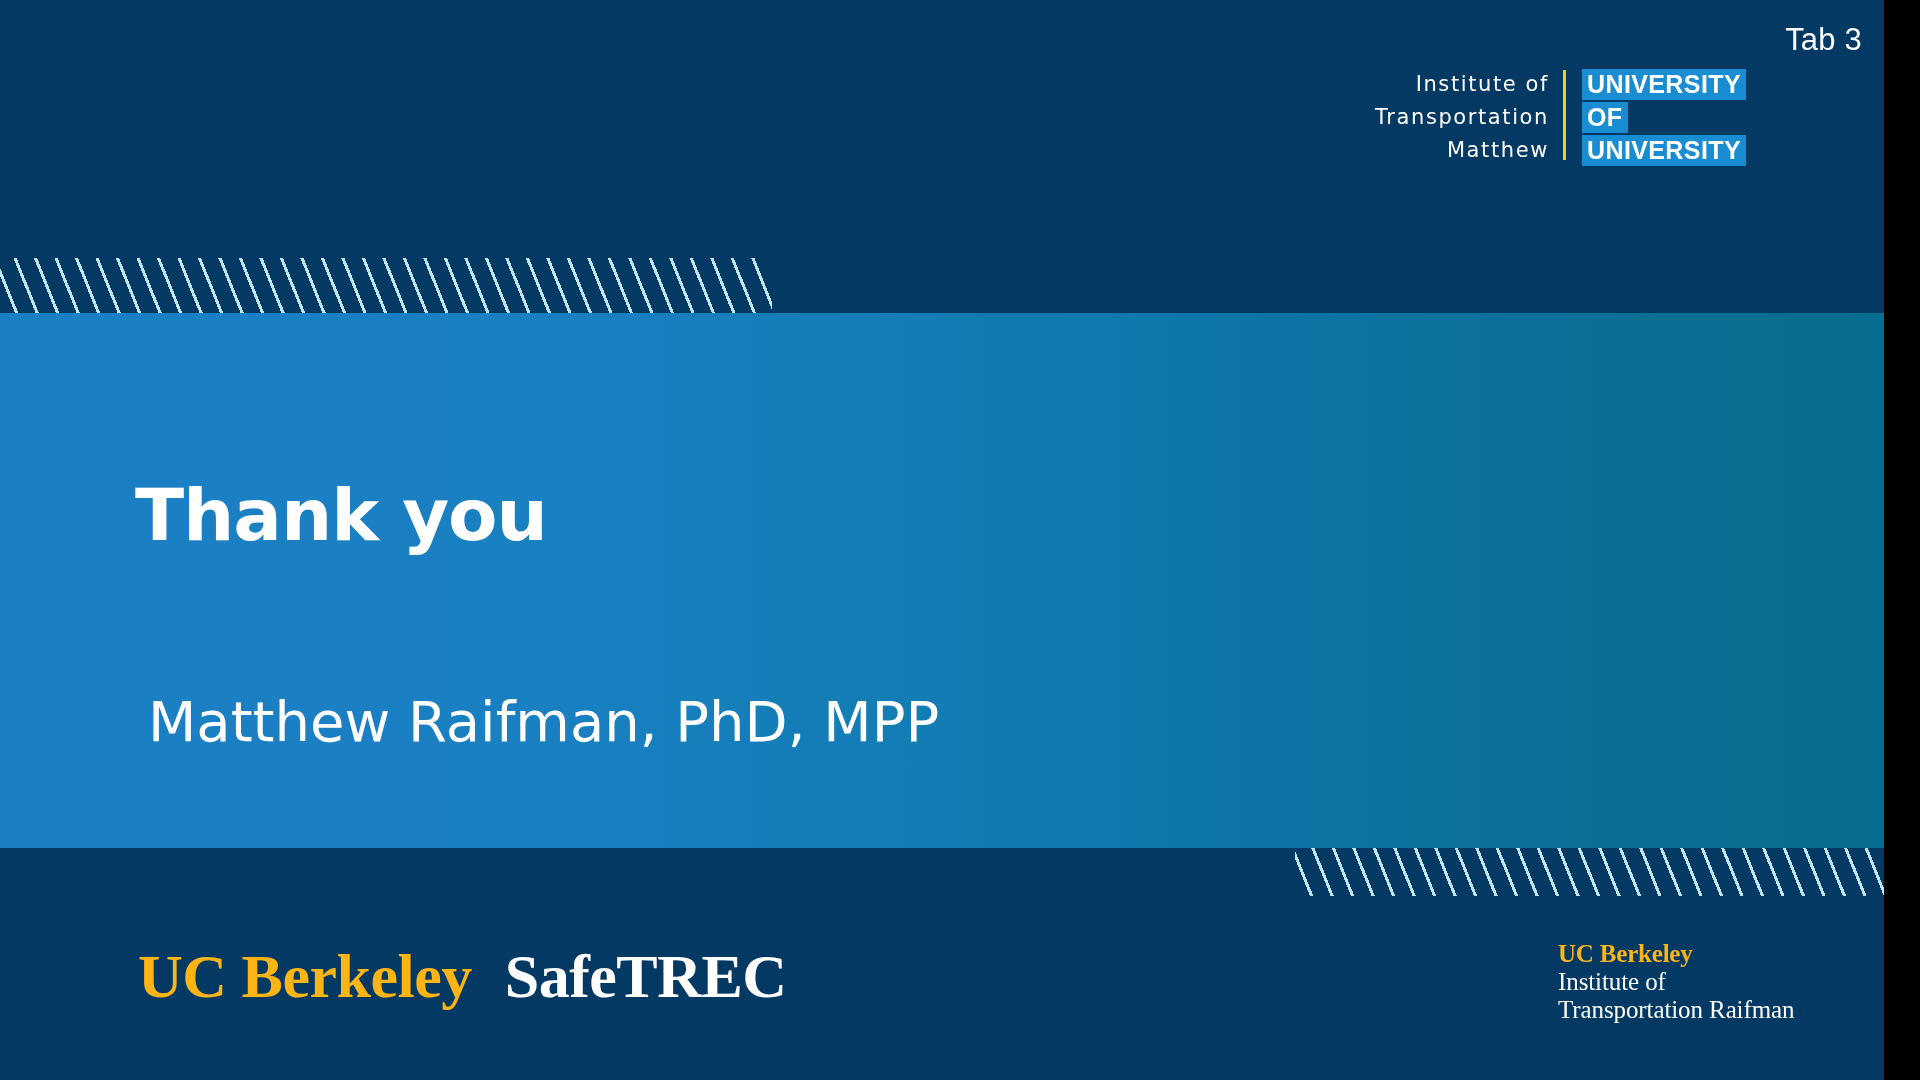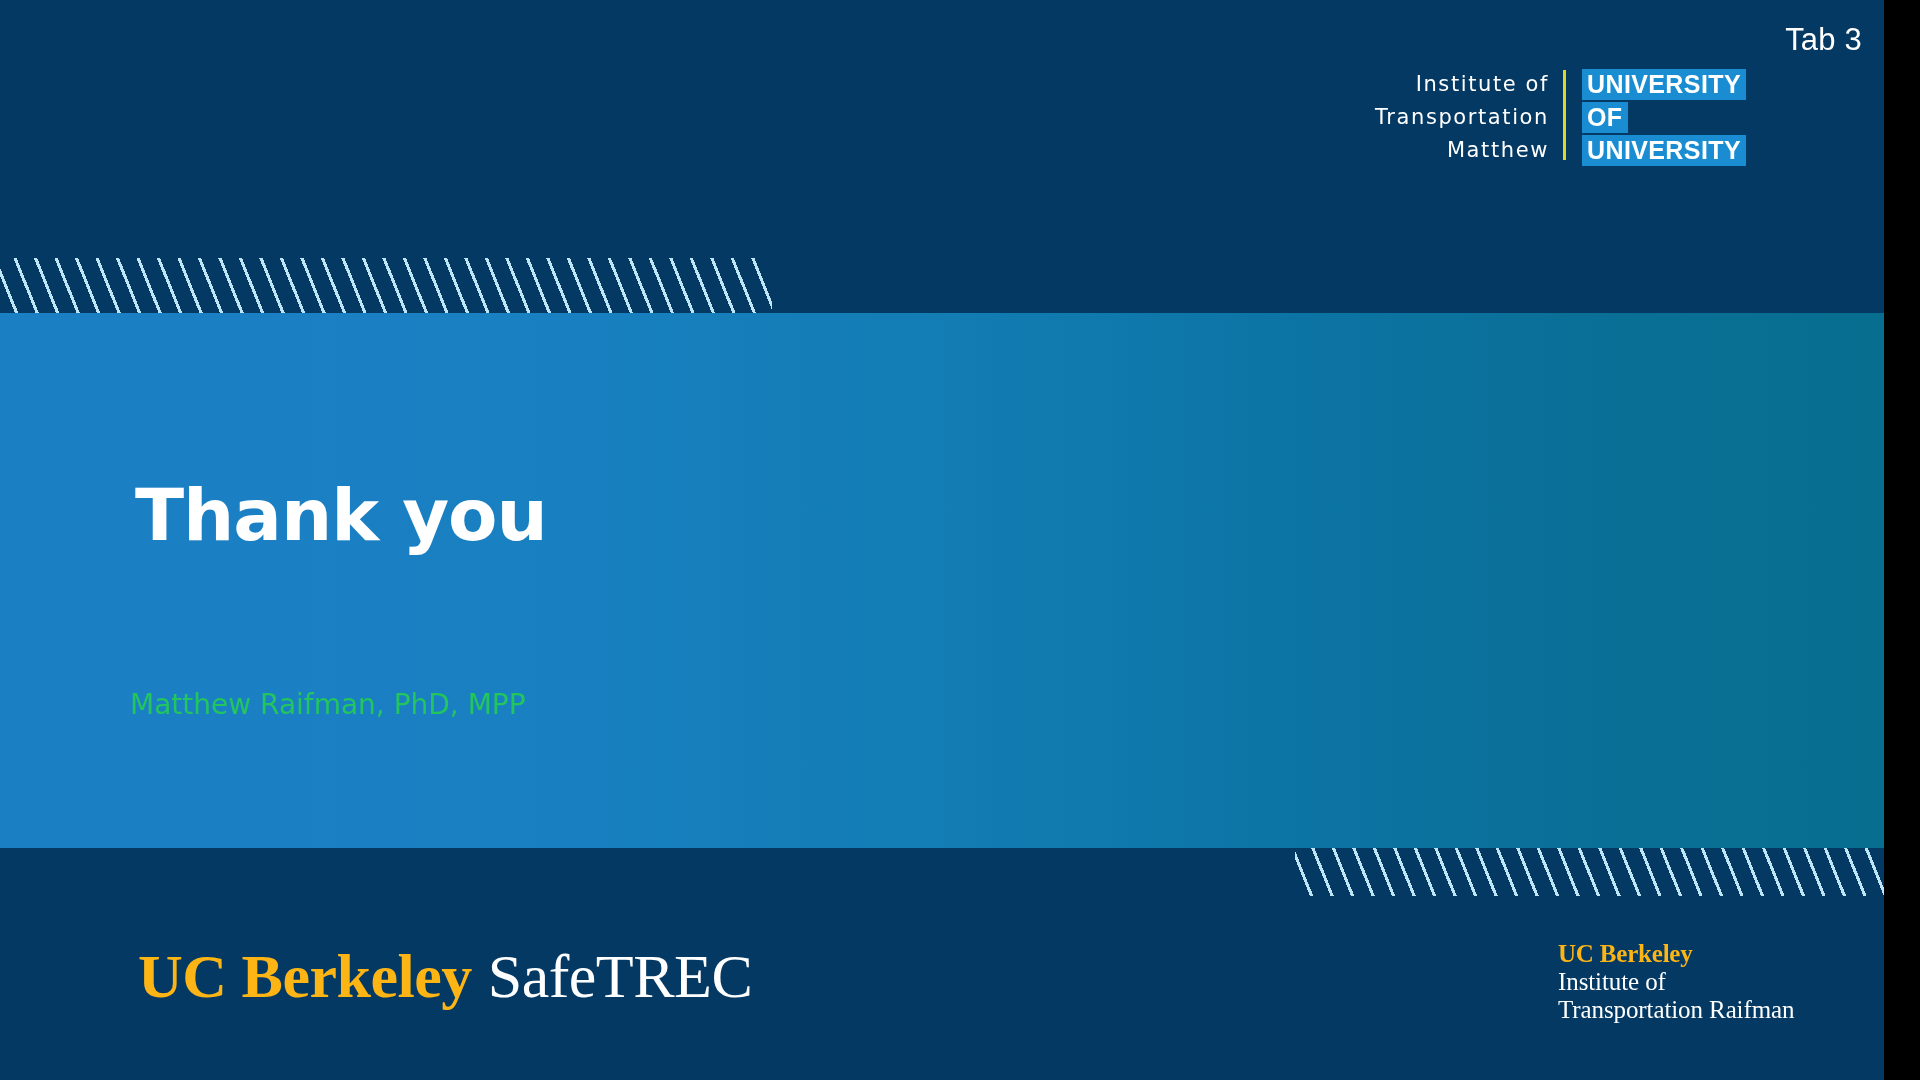--- a/index.html
+++ b/index.html
@@ -140,26 +140,26 @@
     color: #ffffff;
     font-family: "DejaVu Sans", sans-serif;
     font-weight: bold;
     font-size: 72px;
     line-height: 1.05;
     letter-spacing: -1px;
     white-space: nowrap;
   }
   #subtitle {
     position: absolute;
-    left: 130px;
+    left: 148px;
     top: 688px;
-    color: #22c55e;
+    color: #ffffff;
     font-family: "DejaVu Sans", sans-serif;
     font-weight: normal;
-    font-size: 28px;
+    font-size: 56px;
     line-height: 1.2;
     white-space: nowrap;
   }
 
   
   #safetrec-logo {
     position: absolute;
     left: 138px;
     top: 945px;
     display: flex;
@@ -169,22 +169,22 @@
     line-height: 1;
     white-space: nowrap;
   }
   #safetrec-uc {
     color: #FDB515;
     font-weight: bold;
     letter-spacing: -0.5px;
   }
   #safetrec-name {
     color: #ffffff;
-    font-weight: normal;
-    margin-left: 16px;
+    font-weight: bold;
+    margin-left: 33px;
     letter-spacing: -0.5px;
     text-align: center;
   }
 
   
   #its-footer {
     position: absolute;
     left: 1558px;
     top: 940px;
     font-family: "Liberation Serif", serif;

